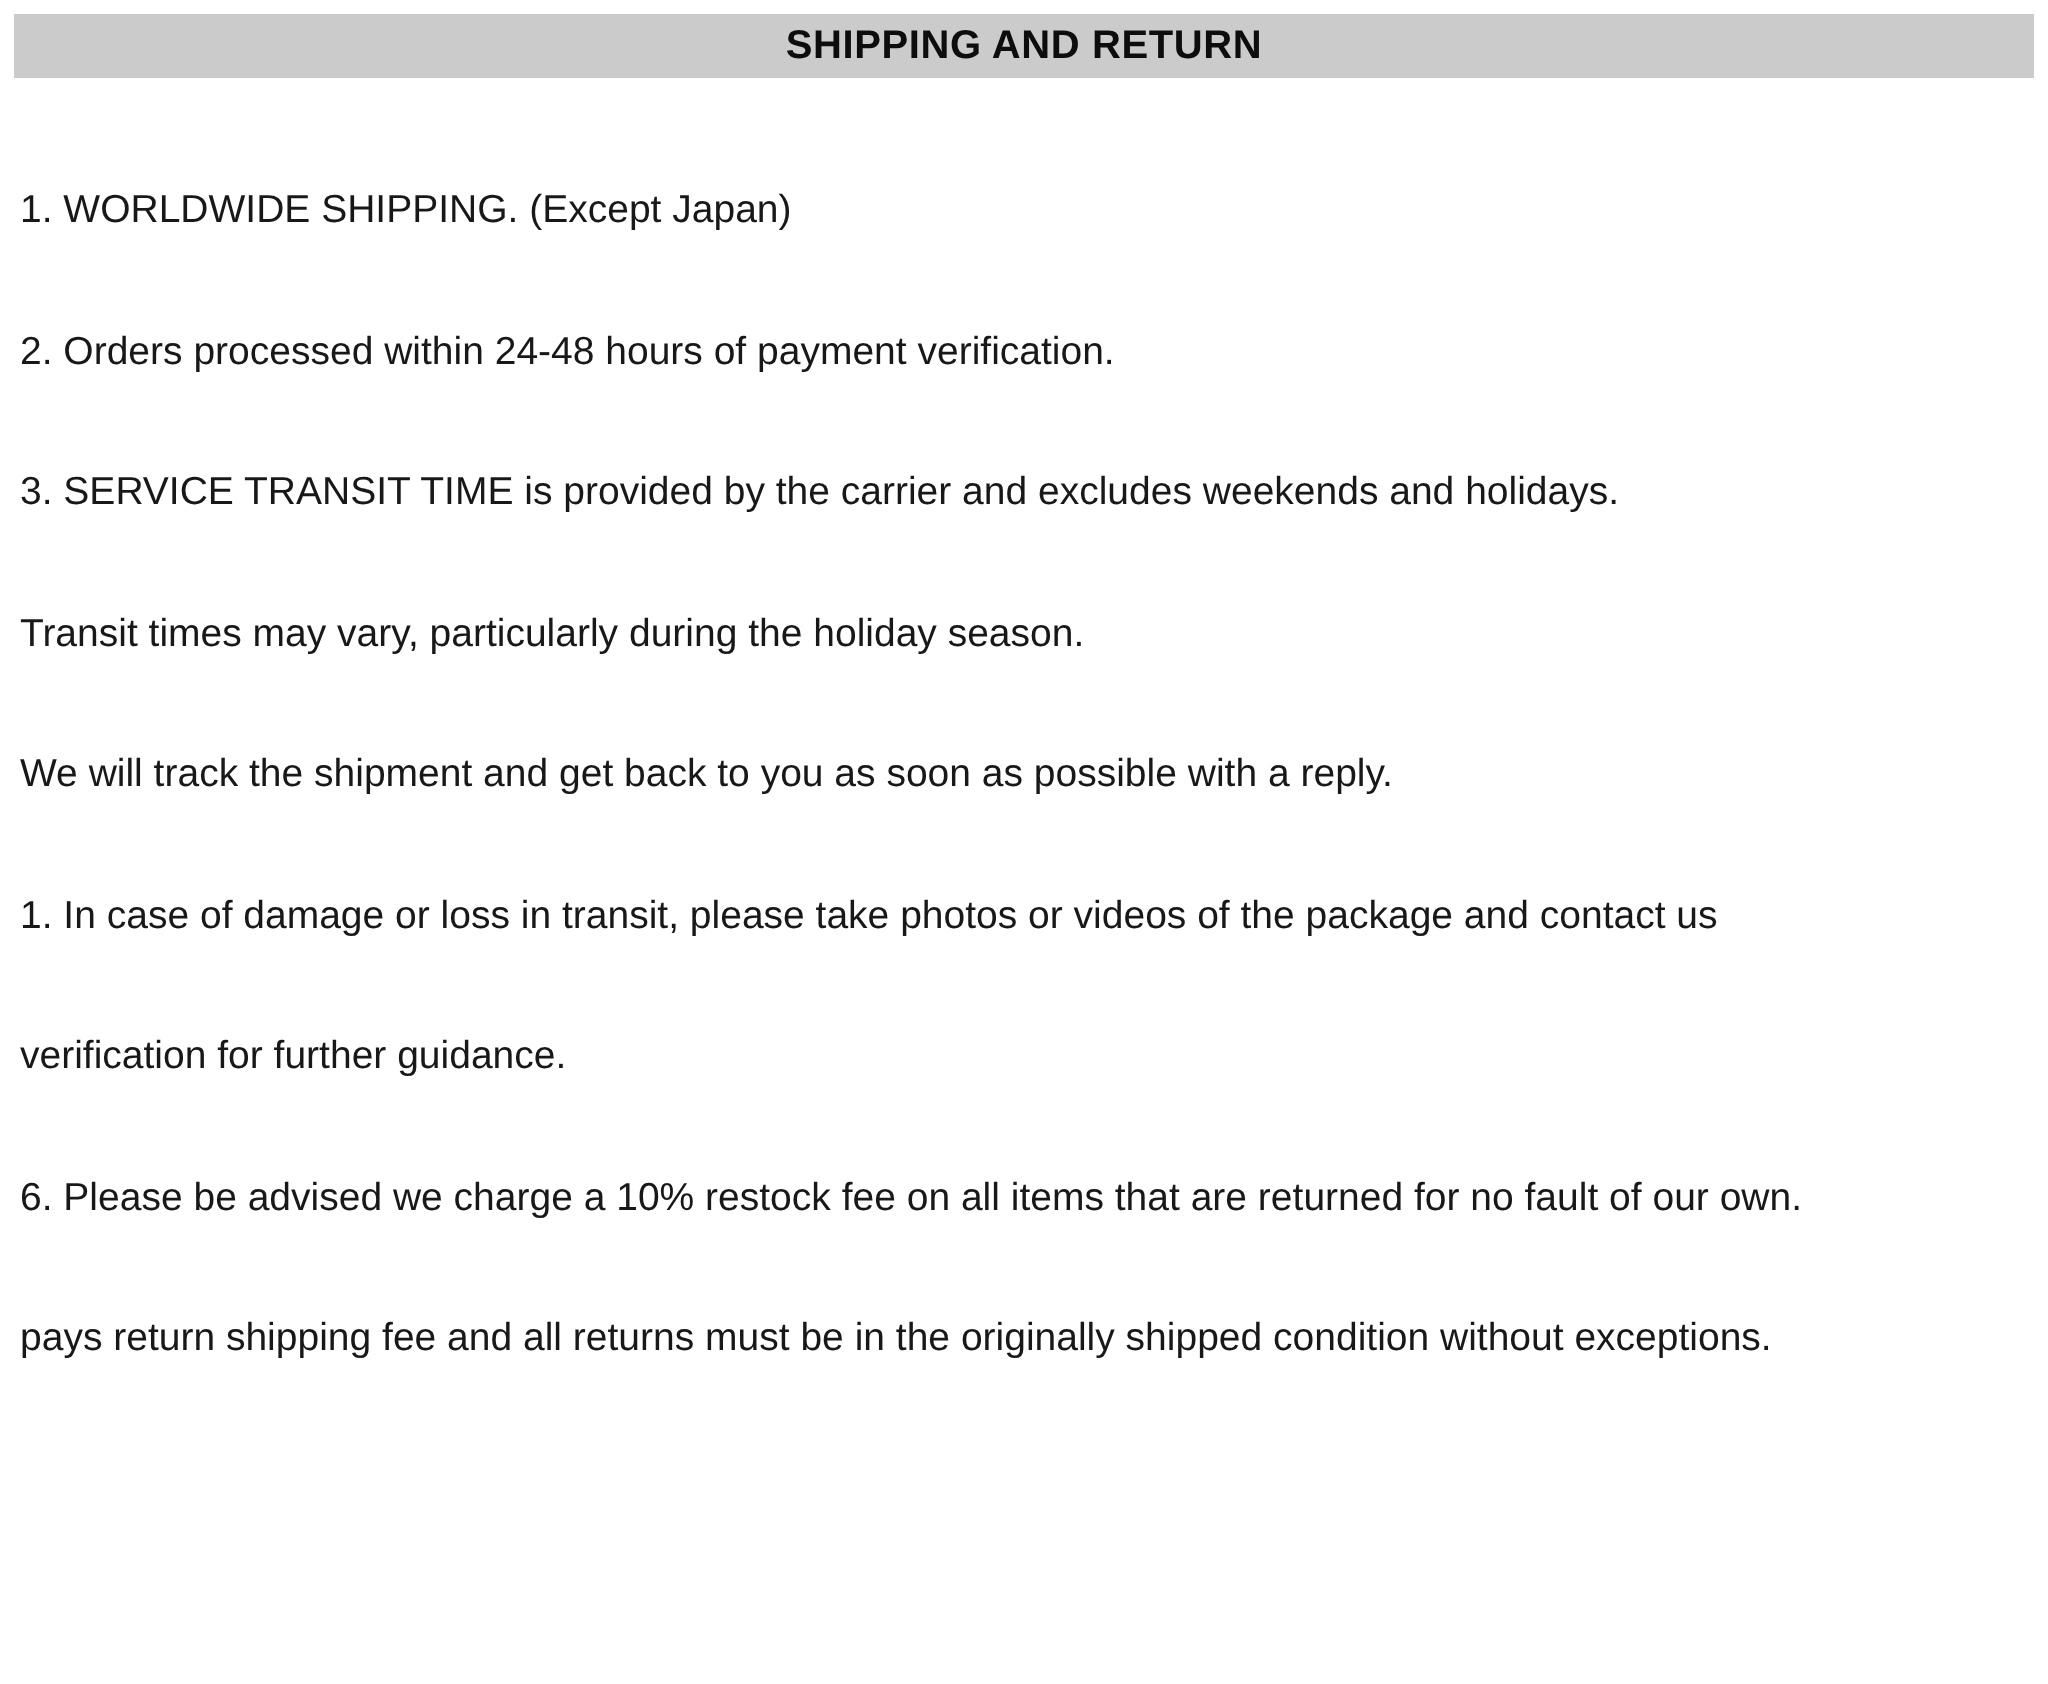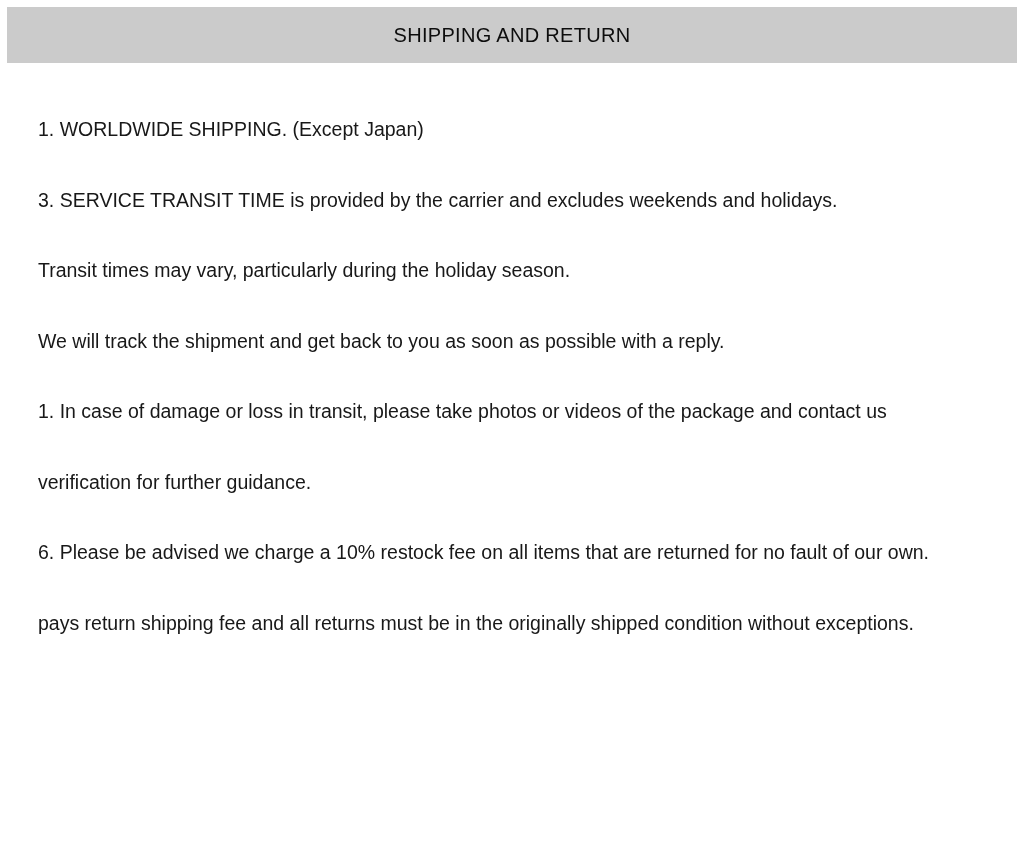--- a/index.html
+++ b/index.html
@@ -18,52 +18,52 @@
     position: relative;
     width: 1024px;
     height: 842px;
     background: #ffffff;
   }
   .top-spacer {
     height: 7px;
   }
   .section-header {
     margin: 0 7px;
-    height: 56px;
+    height: 32px;
     background: #cbcbcb;
     display: flex;
     align-items: center;
     justify-content: center;
     font-size: 20px;
-    font-weight: normal;
+    font-weight: bold;
     color: #0d0d0d;
     letter-spacing: 0.3px;
   }
   .section-body {
     margin: 8px 6px 13px 10px;
     font-size: 19.5px;
     line-height: 23.5px;
     white-space: pre-wrap;
   }
   .text-line {
     min-height: 23.5px;
-    margin-left: 28px;
   }
 </style>
 </head>
 <body>
 
 <div class="page">
   <div class="top-spacer"></div>
 
   <div class="section-header">
     <span>SHIPPING AND RETURN</span>
   </div>
   <div class="section-body">
     <div class="text-line">1. WORLDWIDE SHIPPING. (Except Japan)</div>
+    <div class="text-line">2. Orders processed within 24-48 hours of payment verification.</div>
     <div class="text-line">3. SERVICE TRANSIT TIME is provided by the carrier and excludes weekends and holidays.</div>
     <div class="text-line">Transit times may vary, particularly during the holiday season.</div>
     <div class="text-line">We will track the shipment and get back to you as soon as possible with a reply.</div>
     <div class="text-line">1. In case of damage or loss in transit, please take photos or videos of the package and contact us</div>
     <div class="text-line">verification for further guidance.</div>
     <div class="text-line">6. Please be advised we charge a 10% restock fee on all items that are returned for no fault of our own.</div>
     <div class="text-line">pays return shipping fee and all returns must be in the originally shipped condition without exceptions.</div>
     
     
     

